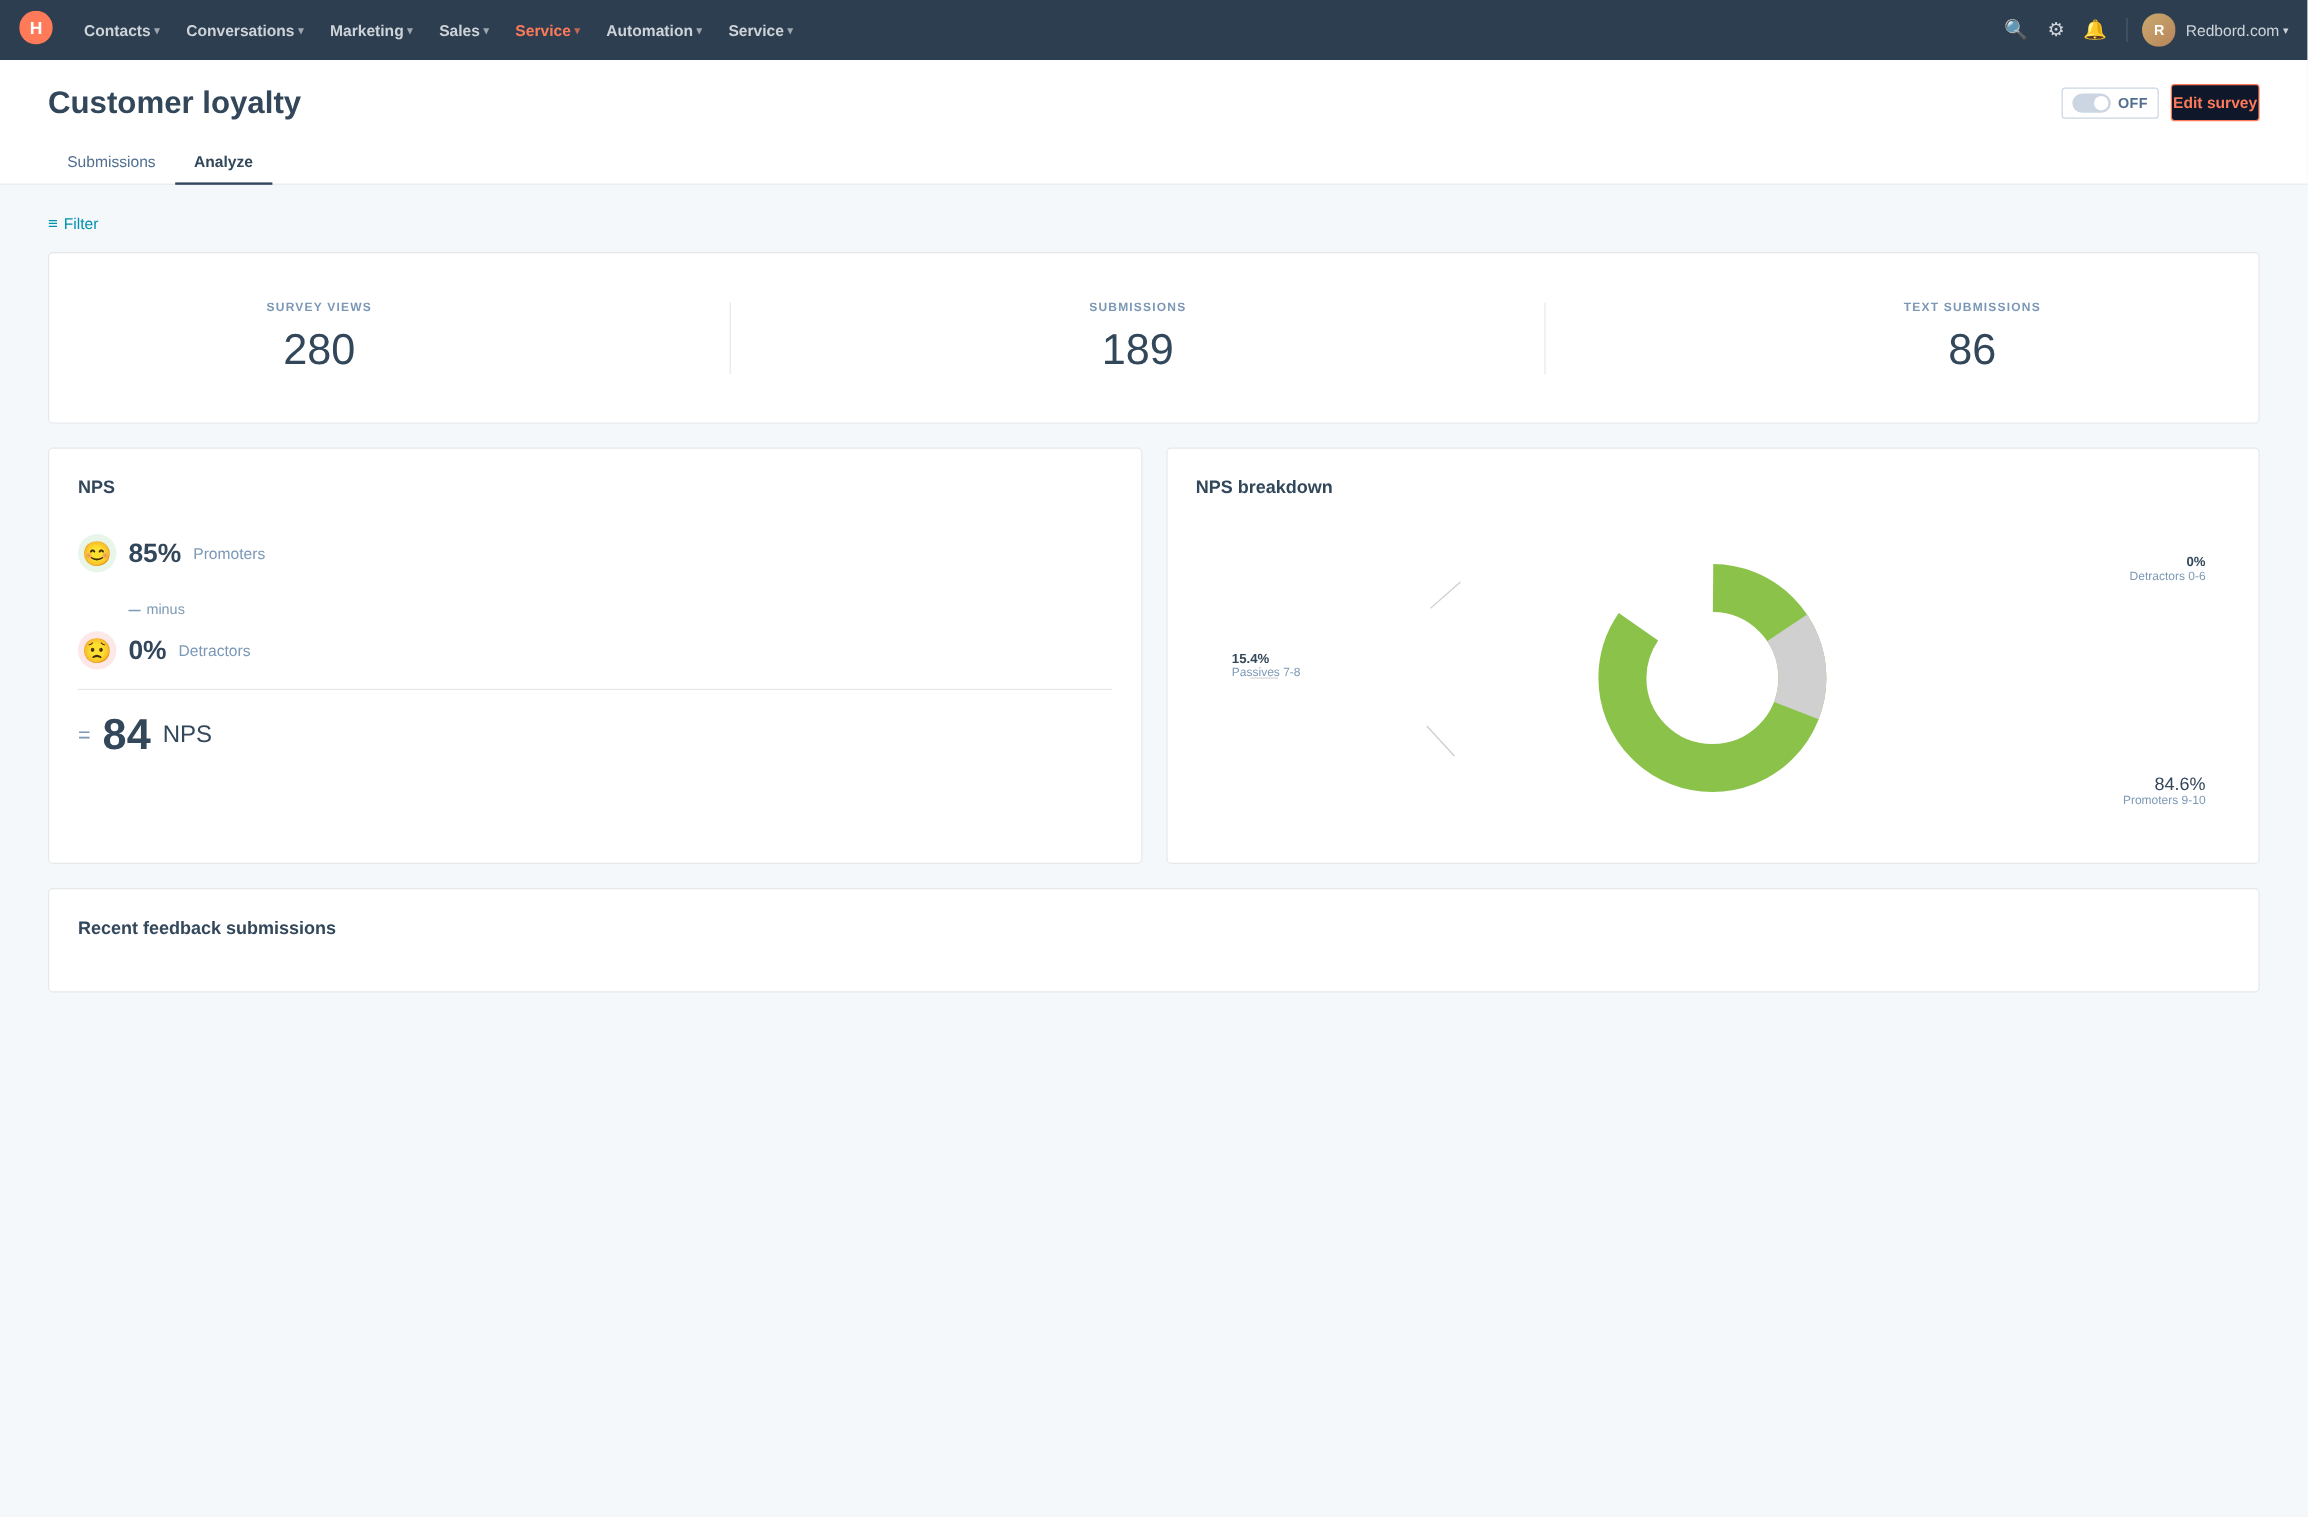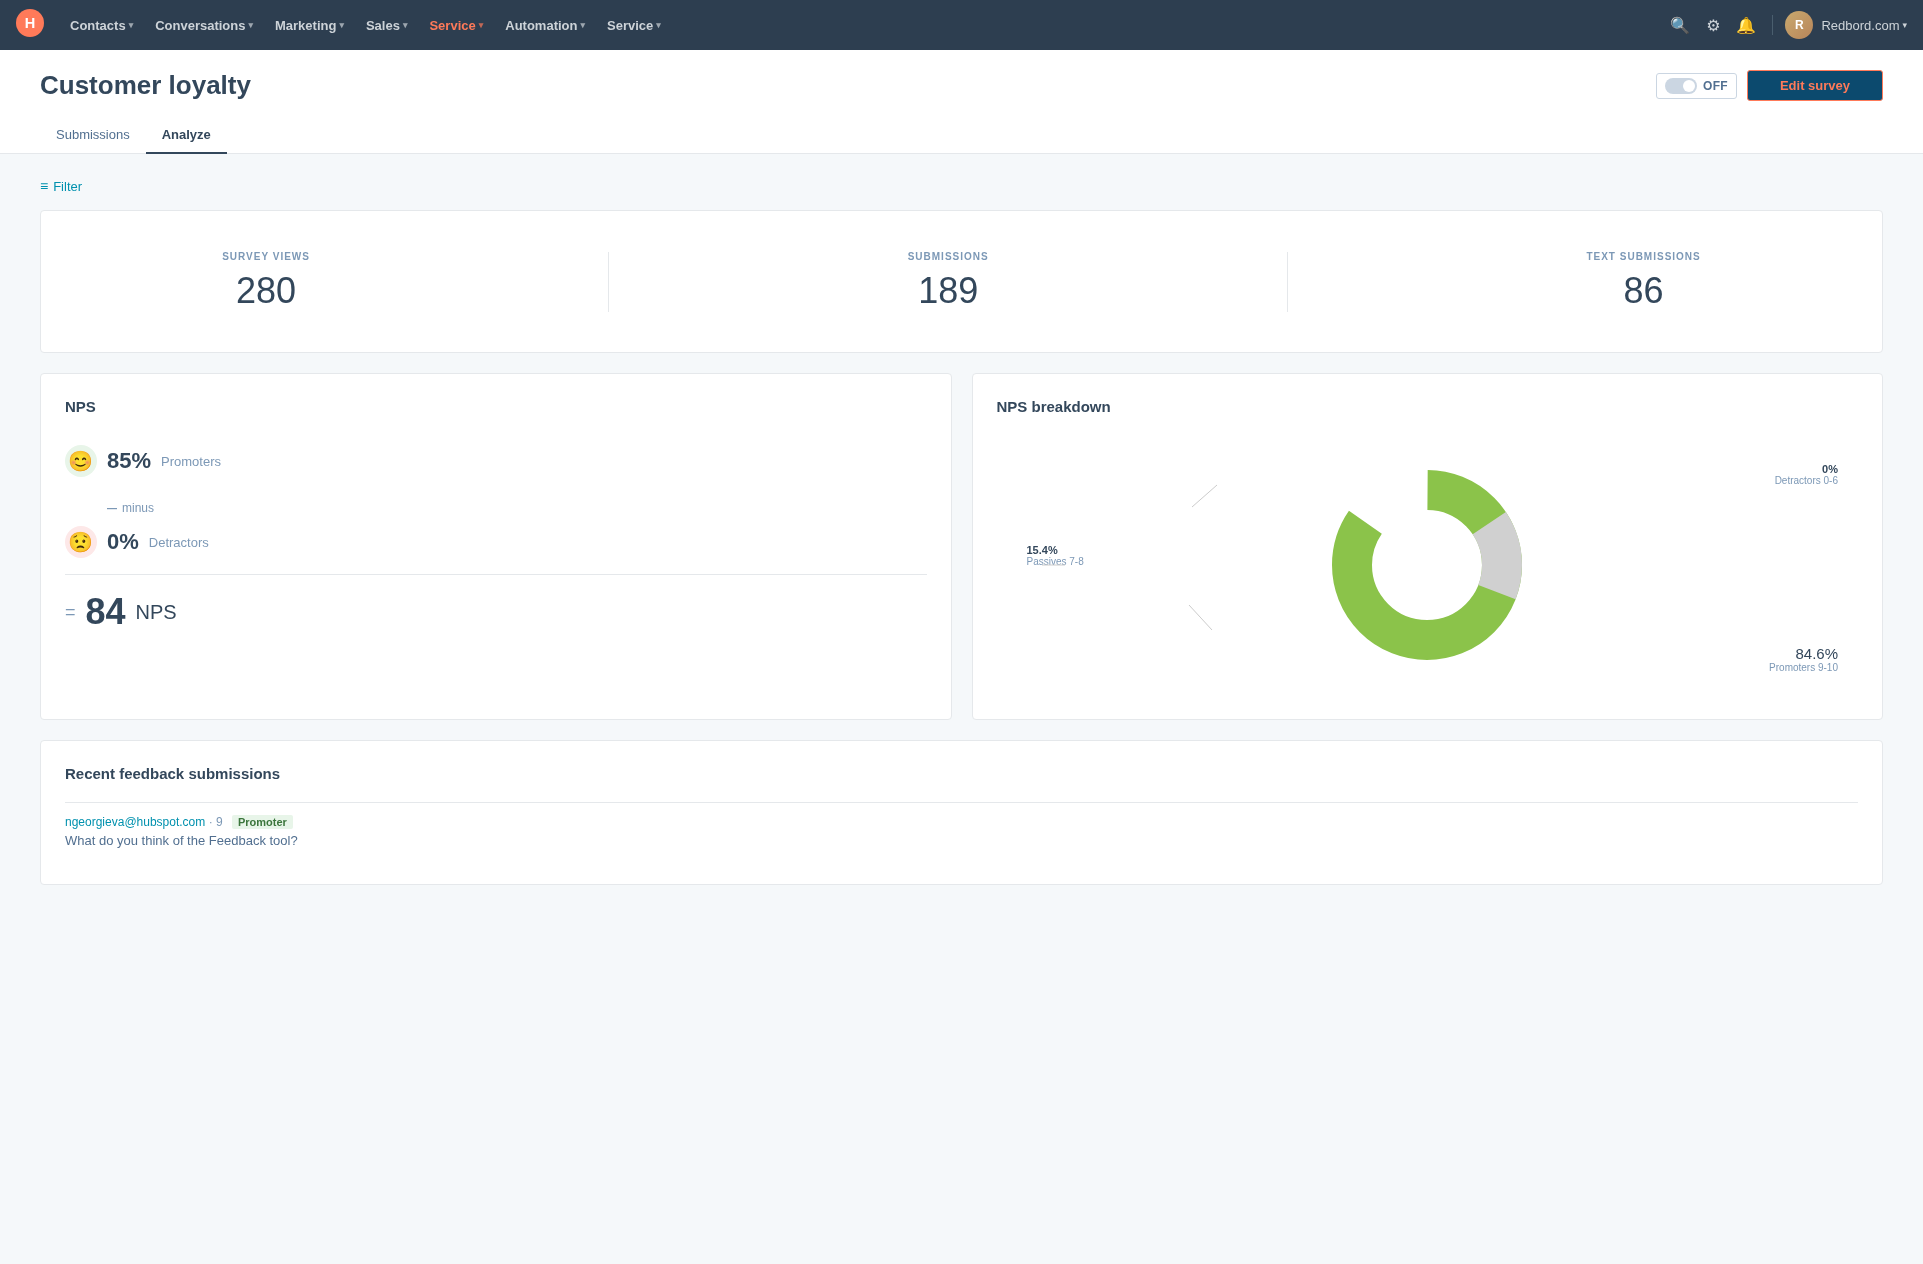--- a/index.html
+++ b/index.html
@@ -118,22 +118,22 @@
     }
     .toggle-label {
       font-size: 12px;
       font-weight: 600;
       color: #516f90;
       letter-spacing: 0.3px;
     }
     .edit-survey-btn {
       border: 1px solid #ff7a59;
       color: #ff7a59;
-      background: #0c4a6e;
-      padding: 7px 32px;
+      background: #0f172a;
+      padding: 7px 1px;
       border-radius: 3px;
       font-size: 13px;
       font-weight: 600;
       cursor: pointer;
     }
 
     
     .tabs {
       display: flex;
       gap: 0;
@@ -507,24 +507,15 @@
           <line x1="68" y1="130" x2="45" y2="130" stroke="#ccc" stroke-width="1"></line>
 
           <line x1="192" y1="170" x2="215" y2="195" stroke="#ccc" stroke-width="1"></line>
         </svg>
       </div>
     </div>
   </div>
 
   <div class="recent-card">
     <div class="card-title">Recent feedback submissions</div>
-    <div class="submission-item">
-      <div class="submission-meta">
-        <span class="email">ngeorgieva@hubspot.com</span>
-        <span>·</span>
-        <span>9</span>
-        <span class="badge badge-promoter">Promoter</span>
-      </div>
-      <div>What do you think of the Feedback tool?</div>
-    </div>
   </div>
 
 </div>
 
 </body></html>

